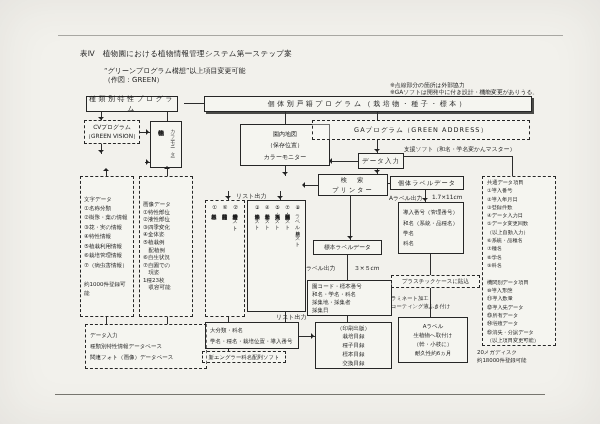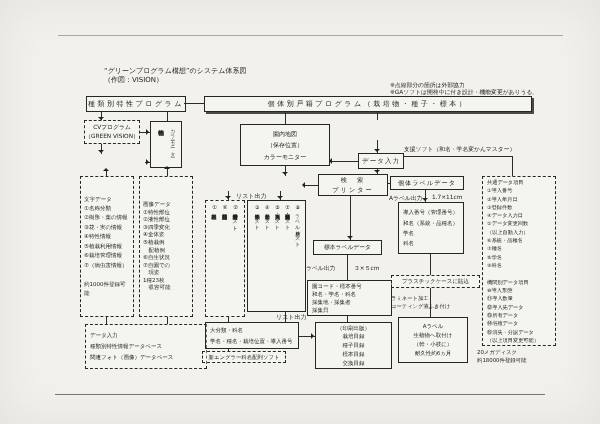--- a/index.html
+++ b/index.html
@@ -22,39 +22,41 @@
   .scanline{position:absolute;height:1px}
 </style>
 </head>
 <body>
 
 <div class="page">
 
   <div class="scanline" style="left:58px;top:35px;width:505px;background:#a8a7a2"></div>
   <div class="scanline" style="left:55px;top:394px;width:490px;background:#77766f"></div>
 
-  <div class="lbl" style="left:104px;top:66px;font-size:7px">“グリーンプログラム構想”のシステム体系図</div>
-  <div class="lbl" style="left:104px;top:75px;font-size:7px">（作図：VISION）</div>
+  <div class="lbl" style="left:80px;top:49px;font-size:7.5px;letter-spacing:.3px">表Ⅳ　植物園における植物情報管理システム第一ステップ案</div>
+  <div class="lbl" style="left:104px;top:66px;font-size:7px">“グリーンプログラム構想”以上項目変更可能</div>
+  <div class="lbl" style="left:104px;top:75px;font-size:7px">（作図：GREEN）</div>
   <div class="lbl" style="left:390px;top:81px;font-size:5.8px">※点線部分の箇所は外部協力</div>
   <div class="lbl" style="left:390px;top:88px;font-size:5.8px">※GAソフトは開発中に付き設計・機能変更がありうる。</div>
 
-  <div class="bx" style="left:86px;top:96px;width:100px;height:16px;font-size:7px;letter-spacing:2.5px">種類別特性プログラム</div>
+  <div class="bx" style="left:86px;top:96px;width:92px;height:16px;font-size:7px;letter-spacing:2.5px">種類別特性プログラム</div>
   <div class="bx" style="left:204px;top:96px;width:328px;height:16px;font-size:7px;letter-spacing:2.5px;box-shadow:2px 2px 0 #4a4a47">個体別戸籍プログラム（栽培物・種子・標本）</div>
 
   <div class="bx dash" style="left:84px;top:120px;width:56px;height:24px;font-size:5.8px;line-height:1.5">
       <div>CVプログラム<br>（GREEN VISION）</div>
     </div>
   <div class="bx cols" style="left:150px;top:121px;width:32px;height:47px;display:flex">
     <span class="vtx" style="font-size:6px">植物画像</span>
     <span class="vtx" style="font-size:5px">カラーモニター</span>
   </div>
 
   <div class="bx" style="left:240px;top:124px;width:90px;height:42px;font-size:6px;line-height:1.9">
       <div>園内地図<br>（保存位置）<br>カラーモニター</div>
     </div>
+  <div class="bx dash" style="left:312px;top:120px;width:218px;height:20px;font-size:6.5px;letter-spacing:1px">GAプログラム（GREEN ADDRESS）</div>
   <div class="bx" style="left:358px;top:153px;width:46px;height:16px;font-size:6.5px;letter-spacing:1px">データ入力</div>
   <div class="lbl" style="left:404px;top:145px;font-size:5.8px">支援ソフト（和名・学名変かんマスター）</div>
 
   <div class="bx dash left" style="left:80px;top:176px;width:54px;height:141px;font-size:5.5px;line-height:1.72;padding:3px">
       <div>文字データ<br>①名称分類<br>②樹形・葉の情報<br>③花・実の情報<br>④特性情報<br>⑤植栽利用情報<br>⑥栽培管理情報<br>⑦（病虫害情報）<br><br>約1000件登録可能</div>
     </div>
   <div class="bx dash left" style="left:139px;top:176px;width:54px;height:141px;font-size:5.5px;line-height:1.38;padding:3px">
       <div>画像データ<br>①特性部位<br>②液性部位<br>③四季変化<br>④全体姿<br>⑤植栽例<br>　配植例<br>⑥自生状況<br>⑦自園での<br>　現姿<br>1種23枚<br>　収容可能</div>
     </div>
   <div class="bx dash left" style="left:85px;top:324px;width:122px;height:45px;font-size:5.5px;line-height:1.95;padding:3px 4px">

